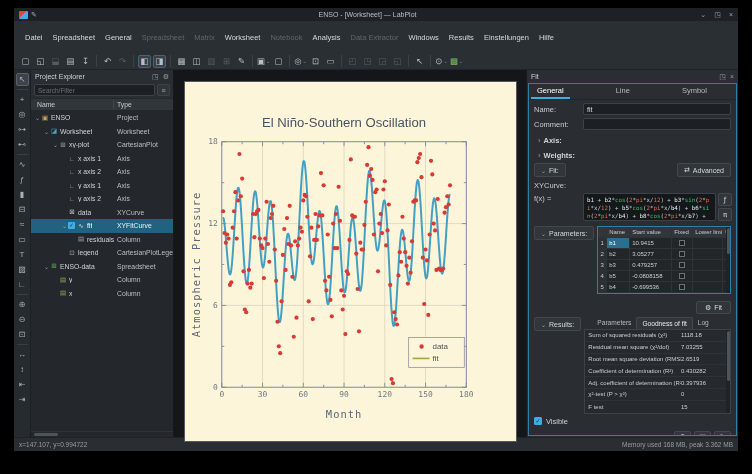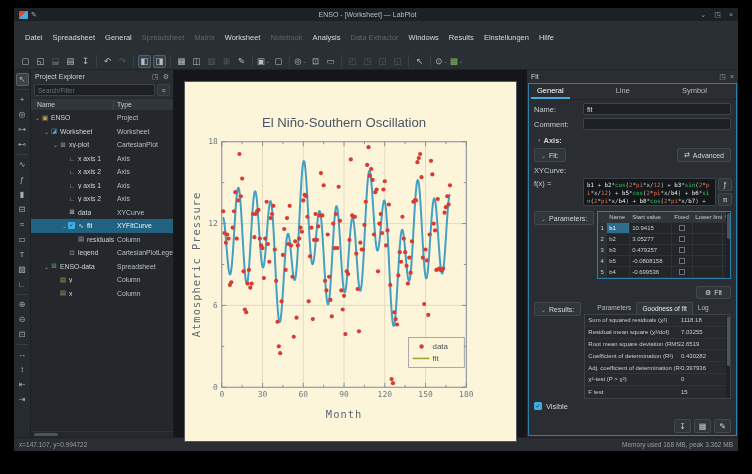--- a/index.html
+++ b/index.html
@@ -667,20 +667,23 @@
             <span class="flabel">Name:</span>
             <input class="finput" value="fit" style="">
           </div>
           <div class="frow">
             <span class="flabel">Comment:</span>
             <input class="finput" value="" style="">
           </div>
           <div class="sechead">
             <span class="chev">›</span><span>Axis:</span>
           </div>
+          <div class="sechead">
+            <span class="chev">›</span><span>Weights:</span>
+          </div>
           <div class="frow">
             <button class="secbtn">
               <span class="chev">⌄</span>
                 <span>Fit:</span>
             </button>
             <button class="advbtn">
               <span>⇄</span>
                 <span>Advanced</span>
             </button>
           </div>

